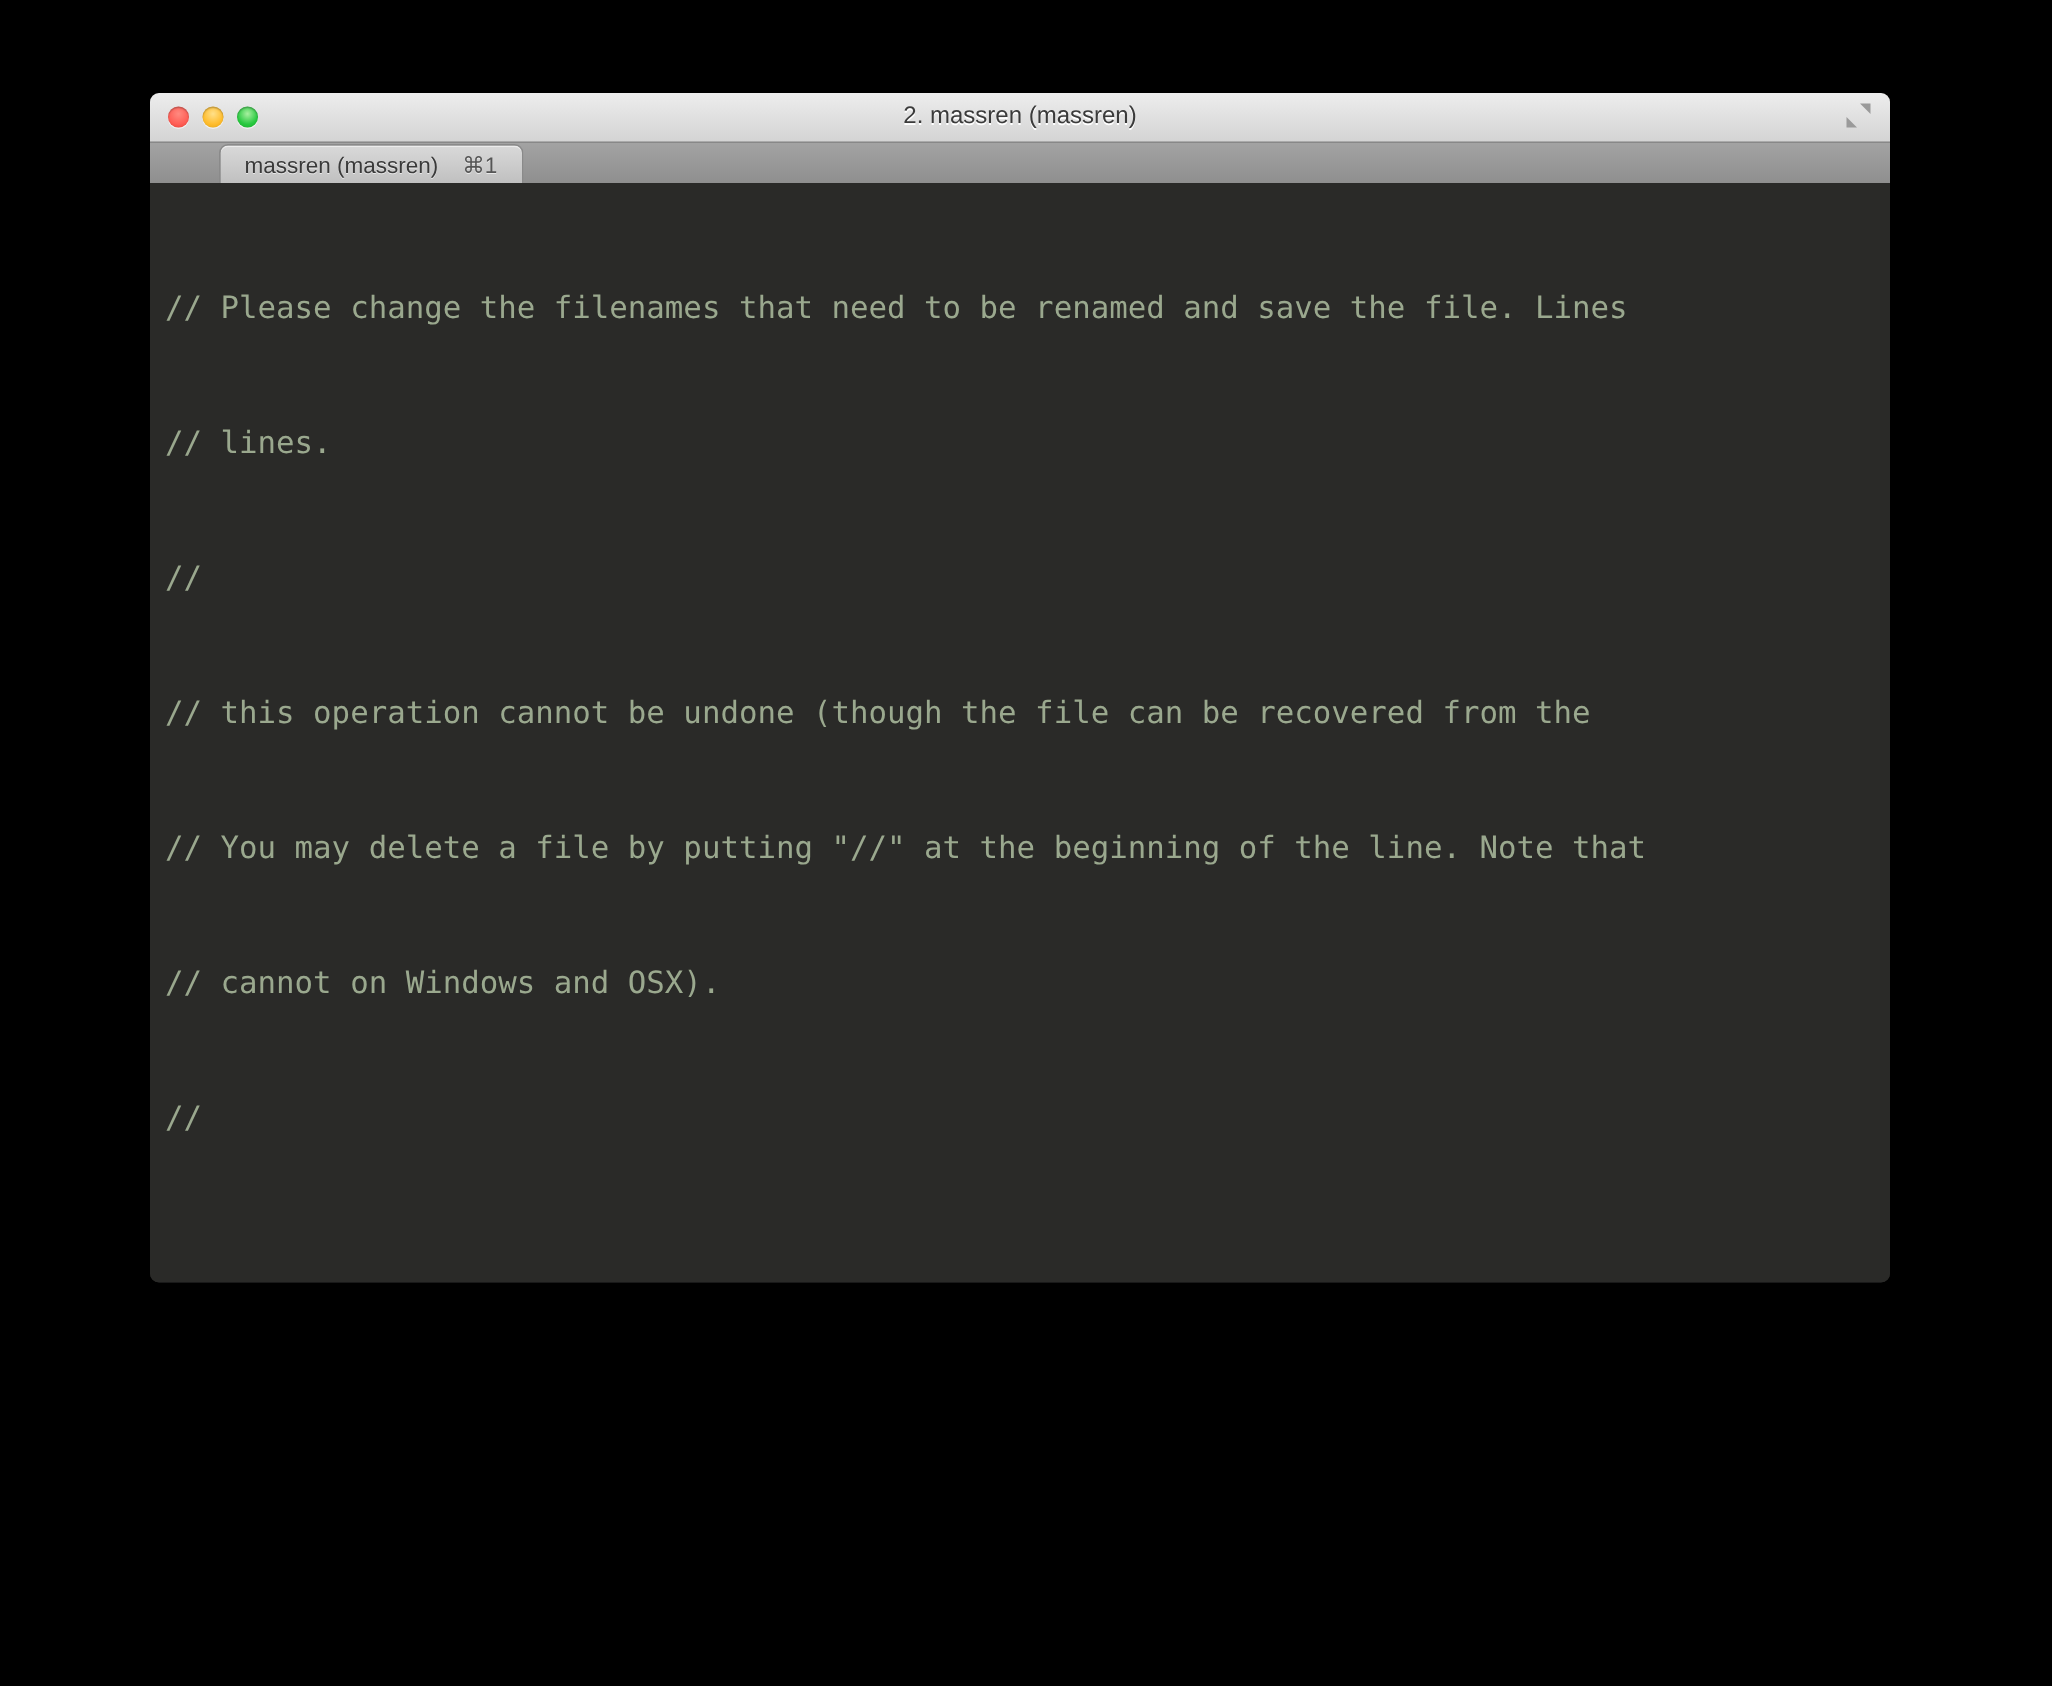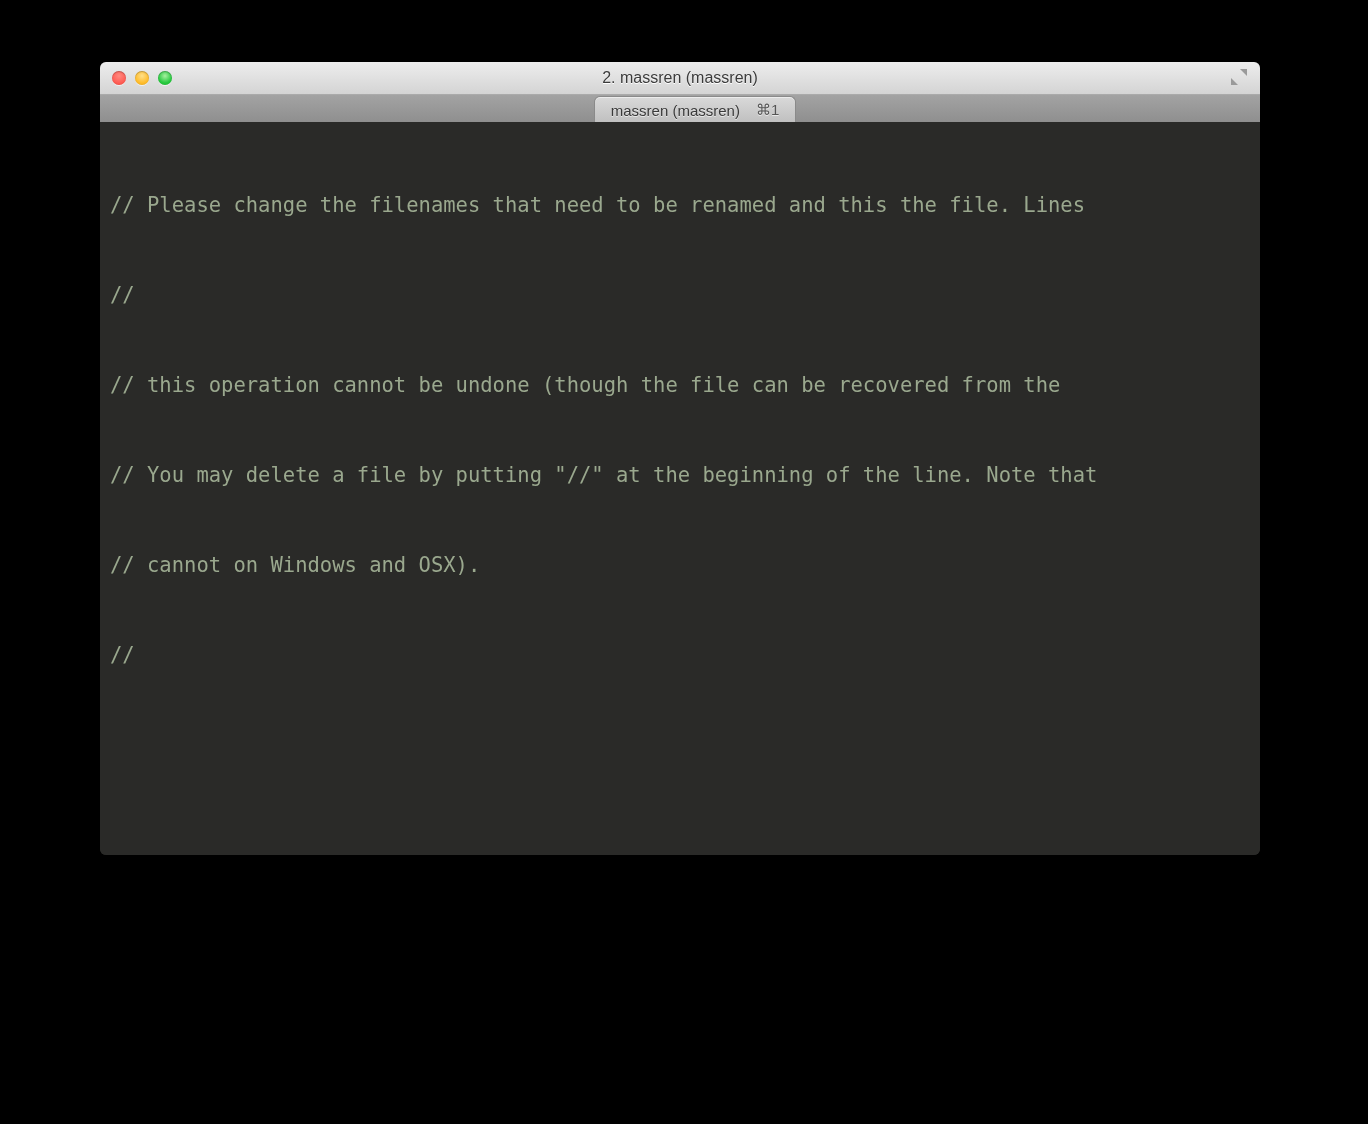--- a/index.html
+++ b/index.html
@@ -65,23 +65,22 @@
     color: #9a9a9a;
   }
   .titlebar-right svg { display:block; }
 
   
   .tabbar {
     height: 28px;
     background: linear-gradient(to bottom, #a3a3a3 0%, #8e8e8e 100%);
     display: flex;
     align-items: flex-end;
-    padding-left: 30px;
+    padding-left: 46px;
     border-bottom: 1px solid #6c6c6c;
-    justify-content: center;
   }
   .tab {
     height: 26px;
     background: linear-gradient(to bottom, #d9d9d9 0%, #bfbfbf 100%);
     border: 1px solid #8a8a8a;
     border-bottom: none;
     border-top-left-radius: 6px;
     border-top-right-radius: 6px;
     padding: 0 16px;
     display: flex;
@@ -136,21 +135,22 @@
   </div>
 
   <div class="tabbar">
     <div class="tab">
       <span>massren (massren)</span>
       <span class="shortcut">⌘1</span>
     </div>
   </div>
 
   <div class="term">
-    <div class="term-line comment">// Please change the filenames that need to be renamed and this the file. Lines</div>
+    <div class="term-line comment">// Please change the filenames that need to be renamed and save the file. Lines</div>
+    <div class="term-line comment">// lines.</div>
     <div class="term-line comment">//</div>
     <div class="term-line comment">// this operation cannot be undone (though the file can be recovered from the</div>
     <div class="term-line comment">// You may delete a file by putting "//" at the beginning of the line. Note that</div>
     <div class="term-line comment">// cannot on Windows and OSX).</div>
     <div class="term-line comment">//</div>
     
     
     
     
     

